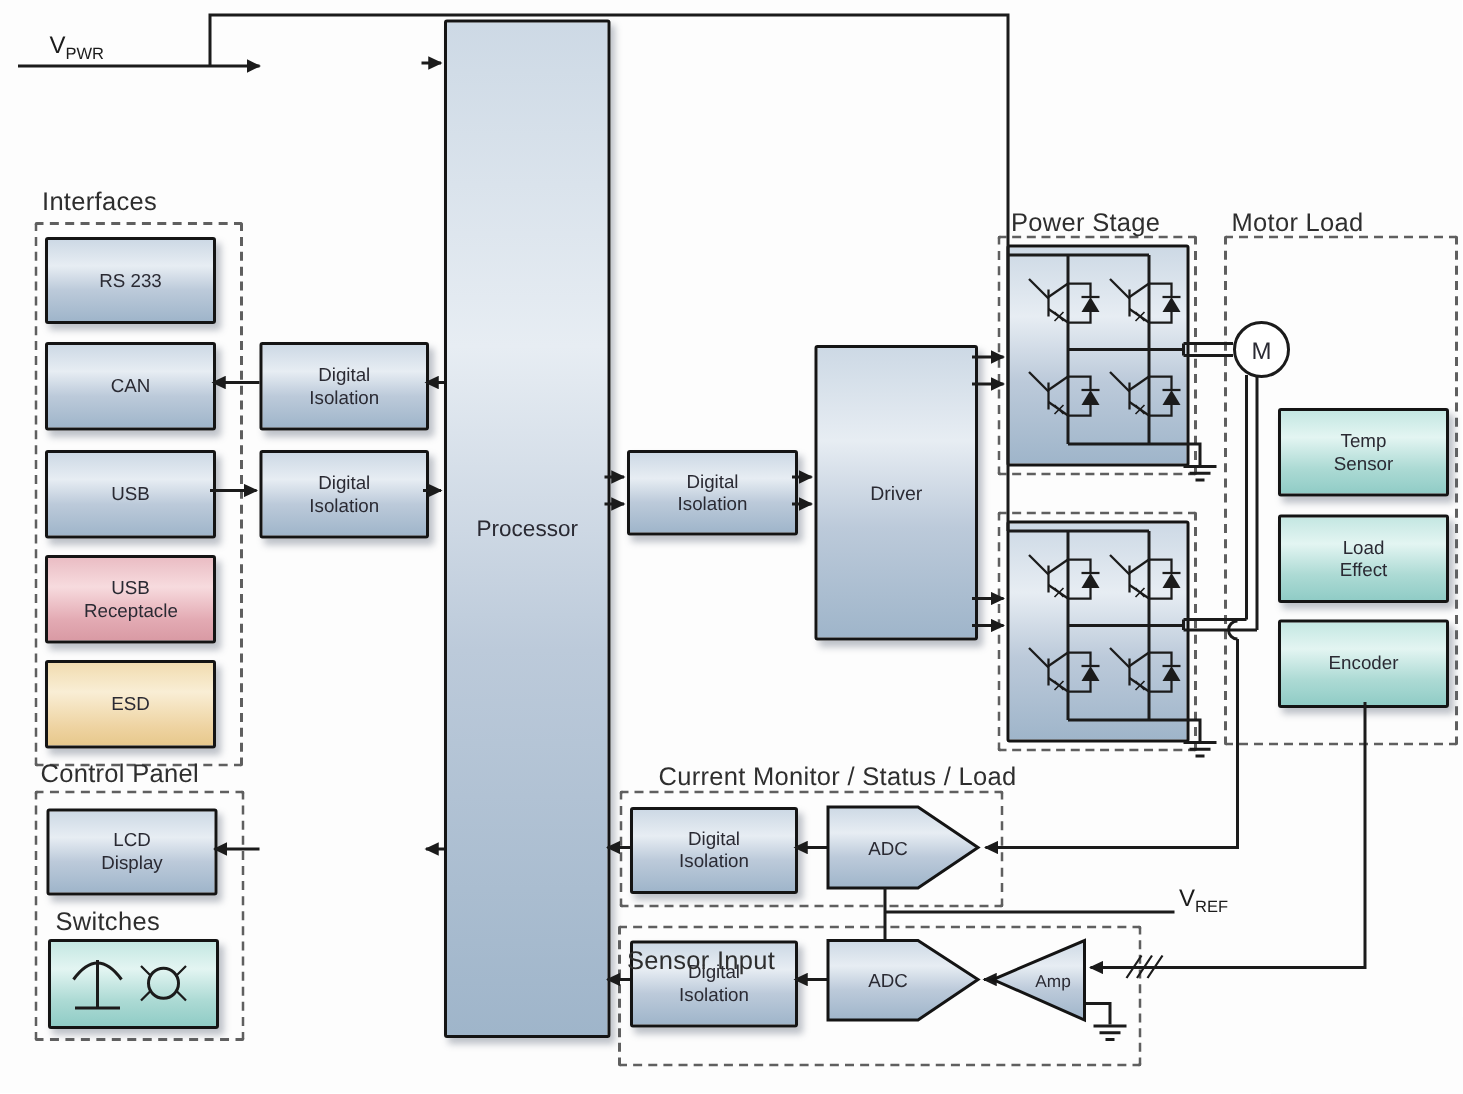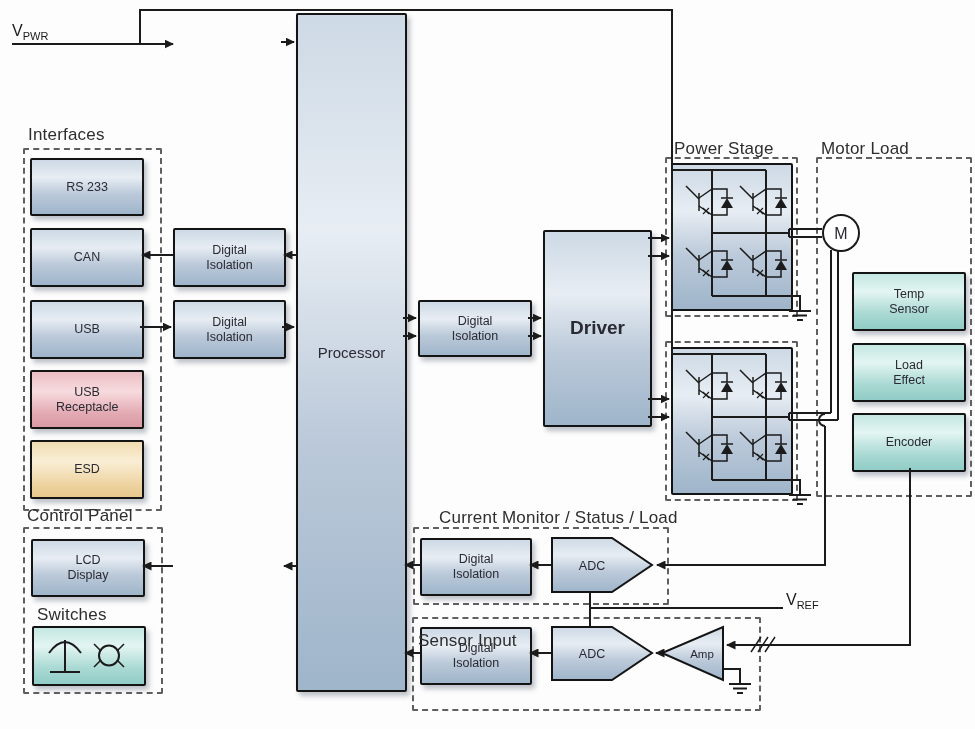--- a/index.html
+++ b/index.html
@@ -23,35 +23,35 @@
     font-size:12.5px; line-height:1.2; color:#2a2a33;
     box-shadow:3px 4px 5px rgba(110,120,135,.45);
   }
   .lbl { display:inline-block; max-width:62px; }
   .lbl-wide { display:inline-block; }
   .blue  { background:linear-gradient(180deg,#cdd9e5 0%,#e7edf3 32%,#bccadA 62%,#9fb5ca 100%); }
   .teal  { background:linear-gradient(180deg,#c4e7e2 0%,#e3f5f2 32%,#acdad4 70%,#90ccc6 100%); }
   .pink  { background:linear-gradient(180deg,#eabdc4 0%,#f7dbde 35%,#e3aab3 75%,#d99aa4 100%); }
   .tan   { background:linear-gradient(180deg,#f1dcb0 0%,#f9eed5 35%,#eed3a1 78%,#e7c88c 100%); }
   .big-text { font-size:15px; }
-  .mid-text { font-size:19px;font-weight:bold; }
+  .mid-text { font-size:13px; }
   .vlabel { position:absolute; z-index:6; color:#1b1b1b; white-space:nowrap; }
   .vbase { font-size:16px; }
   .vsub  { font-size:11px; vertical-align:-4px; }
   #wires { position:absolute; left:0; top:0; z-index:5; pointer-events:none; }
   #wires .wire { stroke:#1b1b1b; stroke-width:2; fill:none; }
   #wires .thin { stroke:#1b1b1b; stroke-width:1.5; fill:none; }
   #wires text { font-family:"Liberation Sans","DejaVu Sans",sans-serif; fill:#2a2a33; }
 </style>
 </head>
 <body>
 
 <div id="canvas">
 
-  <div class="vlabel" style="left:12px; top:22px;"><span class="vbase">V</span><span class="vsub">PWR</span></div>
+  <div class="vlabel" style="left:33px; top:22px;"><span class="vbase">V</span><span class="vsub">PWR</span></div>
 
   <div class="vlabel" style="left:786px; top:591px;"><span class="vbase">V</span><span class="vsub">REF</span></div>
 
   <div class="group" style="left:23px; top:148px; width:135px; height:359px;"></div>
   <div class="group-label" style="left:28px; top:125px;">Interfaces</div>
 
   <div class="group" style="left:23px; top:527px; width:136px; height:163px;"></div>
   <div class="group-label" style="left:27px; top:506px;">Control Panel</div>
   <div class="group-label" style="left:37px; top:605px;">Switches</div>
 

